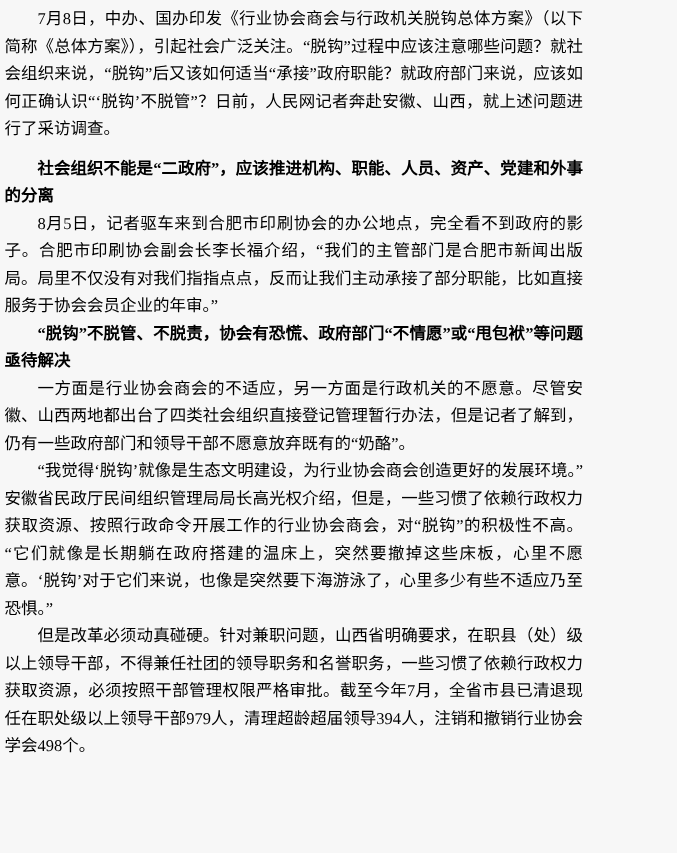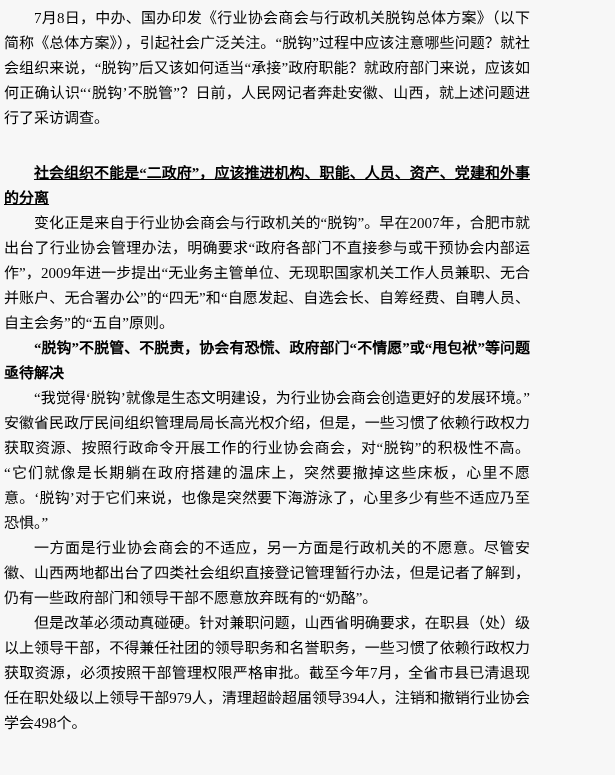--- a/index.html
+++ b/index.html
@@ -25,38 +25,37 @@
   }
   .article p {
     margin: 0;
     text-indent: 2em;
     word-break: break-all;
   }
   .article p.heading {
     font-weight: bold;
   }
   .article p.mt-sm {
-    margin-top: 30px;
-    text-decoration: underline;
+    margin-top: 11px;
   }
   .article p.mt-lg {
   }
 </style>
 </head>
 <body style="background: rgb(247, 247, 247);">
 
 <div class="article" style="color: rgb(0, 0, 0);">
   <p>7月8日，中办、国办印发《行业协会商会与行政机关脱钩总体方案》（以下简称《总体方案》），引起社会广泛关注。“脱钩”过程中应该注意哪些问题？就社会组织来说，“脱钩”后又该如何适当“承接”政府职能？就政府部门来说，应该如何正确认识“‘脱钩’不脱管”？日前，人民网记者奔赴安徽、山西，就上述问题进行了采访调查。</p>
 
   <p class="heading mt-sm">社会组织不能是“二政府”，应该推进机构、职能、人员、资产、党建和外事的分离</p>
 
+  <p>8月5日，记者驱车来到合肥市印刷协会的办公地点，完全看不到政府的影子。合肥市印刷协会副会长李长福介绍，“我们的主管部门是合肥市新闻出版局。局里不仅没有对我们指指点点，反而让我们主动承接了部分职能，比如直接服务于协会会员企业的年审。”</p>
 
-  <p>变化正是来自于行业协会商会与行政机关的“脱钩”。早在2007年，合肥市就出台了行业协会管理办法，明确要求“政府各部门不直接参与或干预协会内部运作”，2009年进一步提出“无业务主管单位、无现职国家机关工作人员兼职、无合并账户、无合署办公”的“四无”和“自愿发起、自选会长、自筹经费、自聘人员、自主会务”的“五自”原则。</p>
 
 
   <p class="heading mt-lg">“脱钩”不脱管、不脱责，协会有恐慌、政府部门“不情愿”或“甩包袱”等问题亟待解决</p>
 
+  <p>一方面是行业协会商会的不适应，另一方面是行政机关的不愿意。尽管安徽、山西两地都出台了四类社会组织直接登记管理暂行办法，但是记者了解到，仍有一些政府部门和领导干部不愿意放弃既有的“奶酪”。</p>
+
   <p>“我觉得‘脱钩’就像是生态文明建设，为行业协会商会创造更好的发展环境。”安徽省民政厅民间组织管理局局长高光权介绍，但是，一些习惯了依赖行政权力获取资源、按照行政命令开展工作的行业协会商会，对“脱钩”的积极性不高。“它们就像是长期躺在政府搭建的温床上，突然要撤掉这些床板，心里不愿意。‘脱钩’对于它们来说，也像是突然要下海游泳了，心里多少有些不适应乃至恐惧。”</p>
-
-  <p>一方面是行业协会商会的不适应，另一方面是行政机关的不愿意。尽管安徽、山西两地都出台了四类社会组织直接登记管理暂行办法，但是记者了解到，仍有一些政府部门和领导干部不愿意放弃既有的“奶酪”。</p>
 
   <p>但是改革必须动真碰硬。针对兼职问题，山西省明确要求，在职县（处）级以上领导干部，不得兼任社团的领导职务和名誉职务，一些习惯了依赖行政权力获取资源，必须按照干部管理权限严格审批。截至今年7月，全省市县已清退现任在职处级以上领导干部979人，清理超龄超届领导394人，注销和撤销行业协会学会498个。</p>
 </div>
 
 </body></html>

